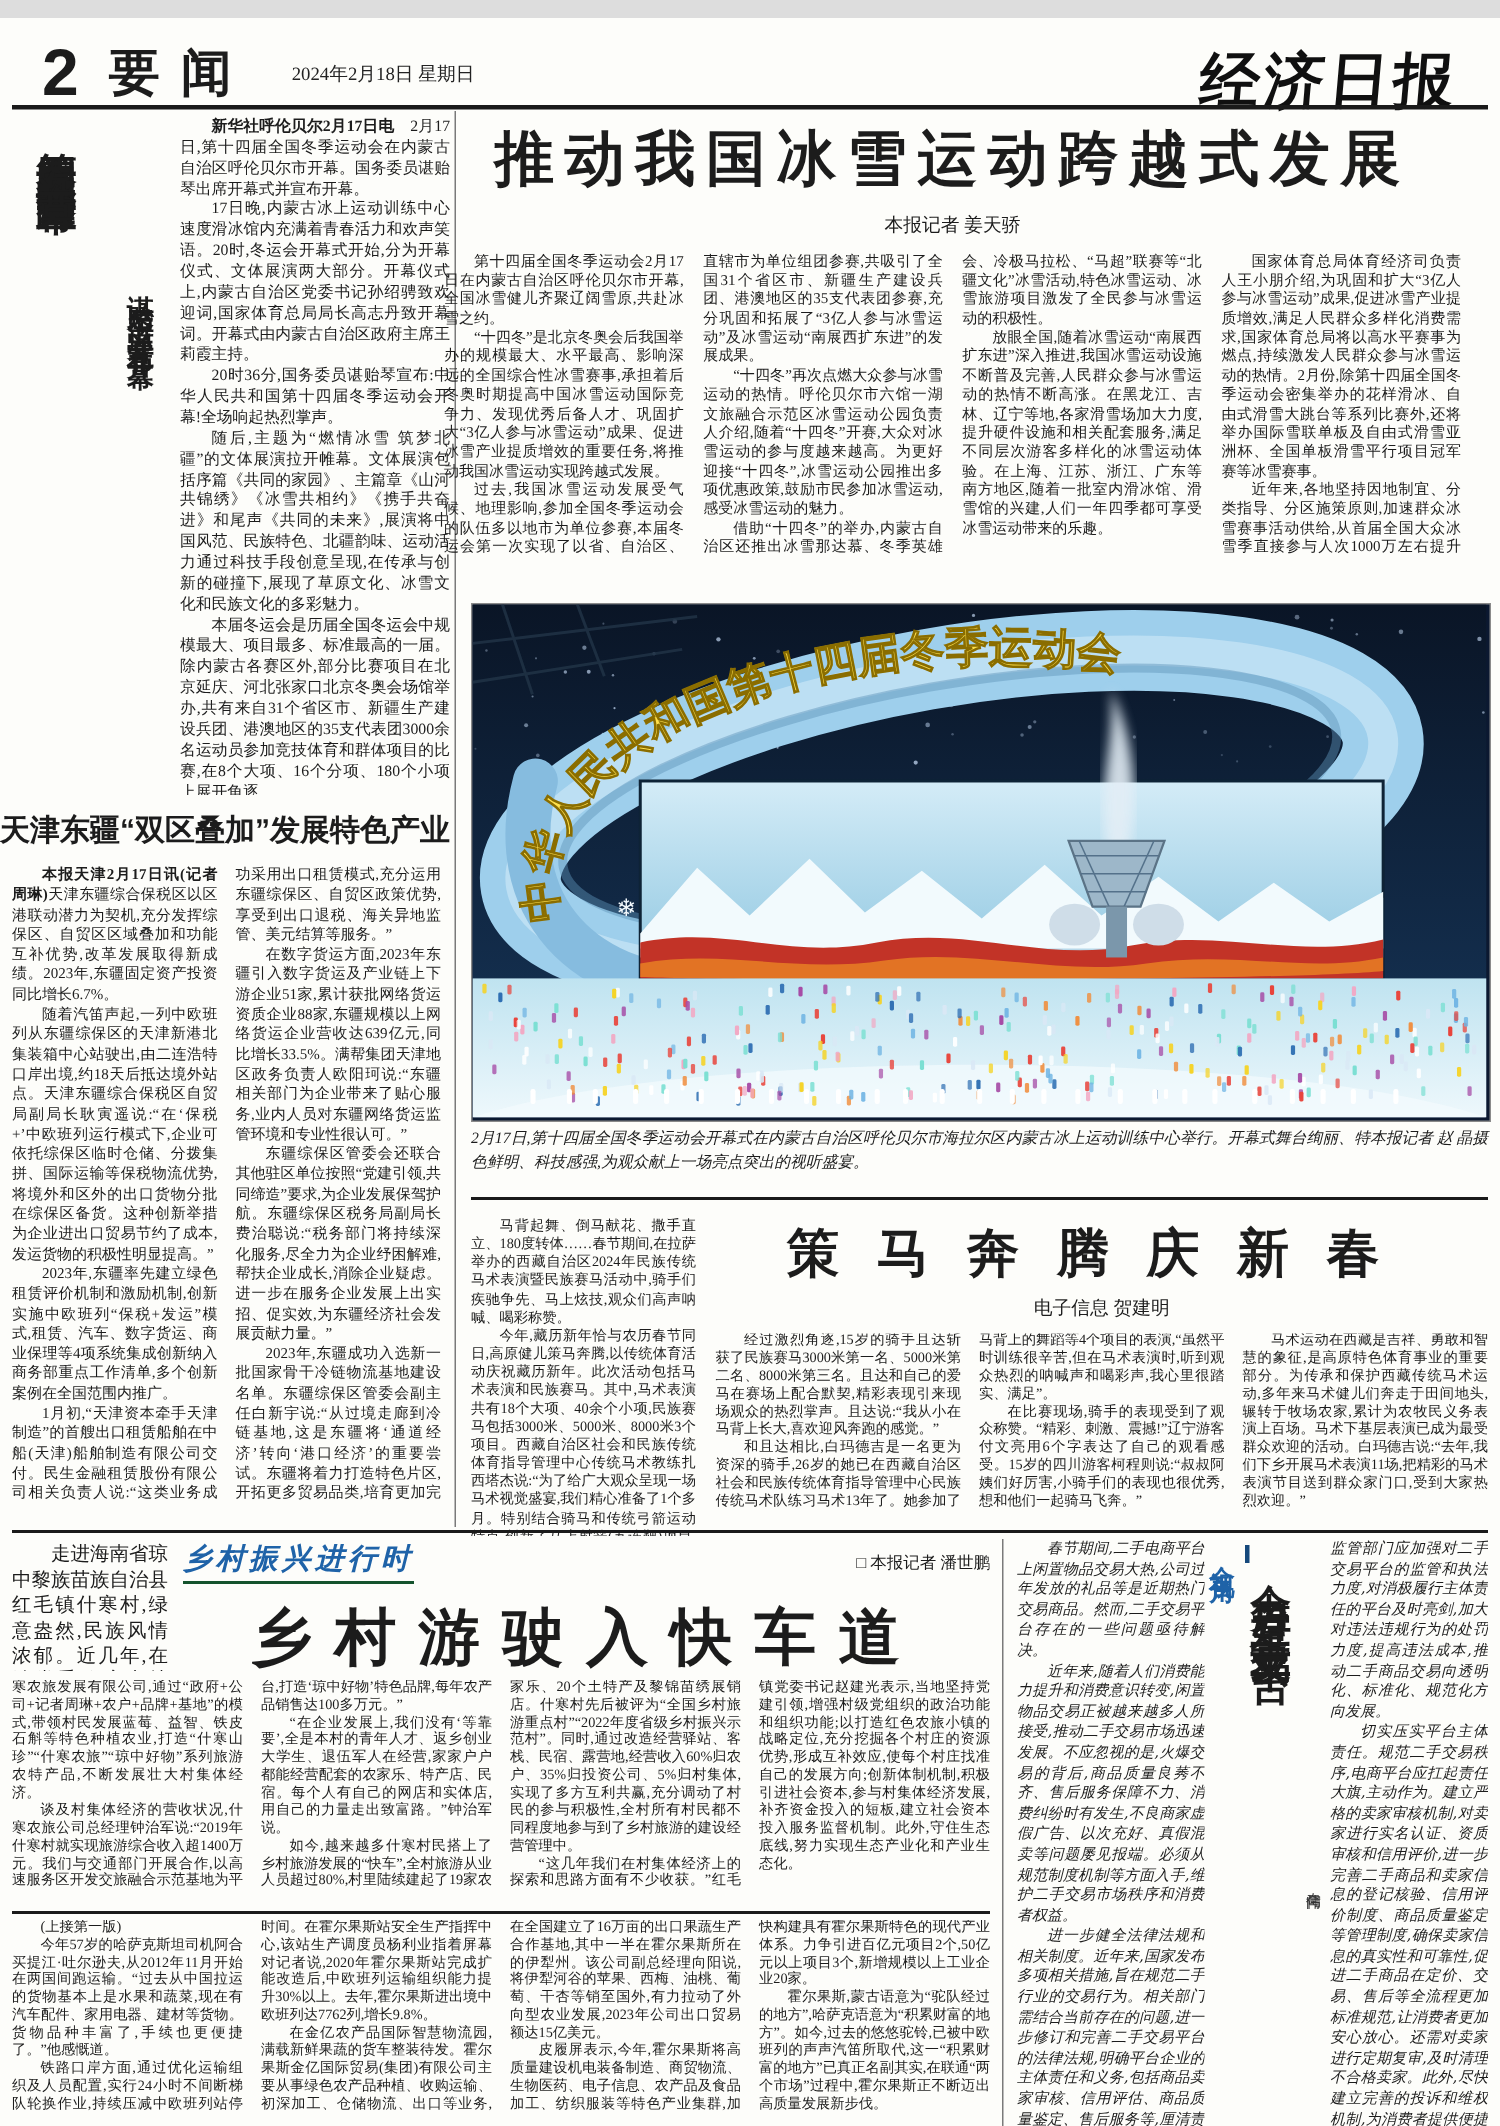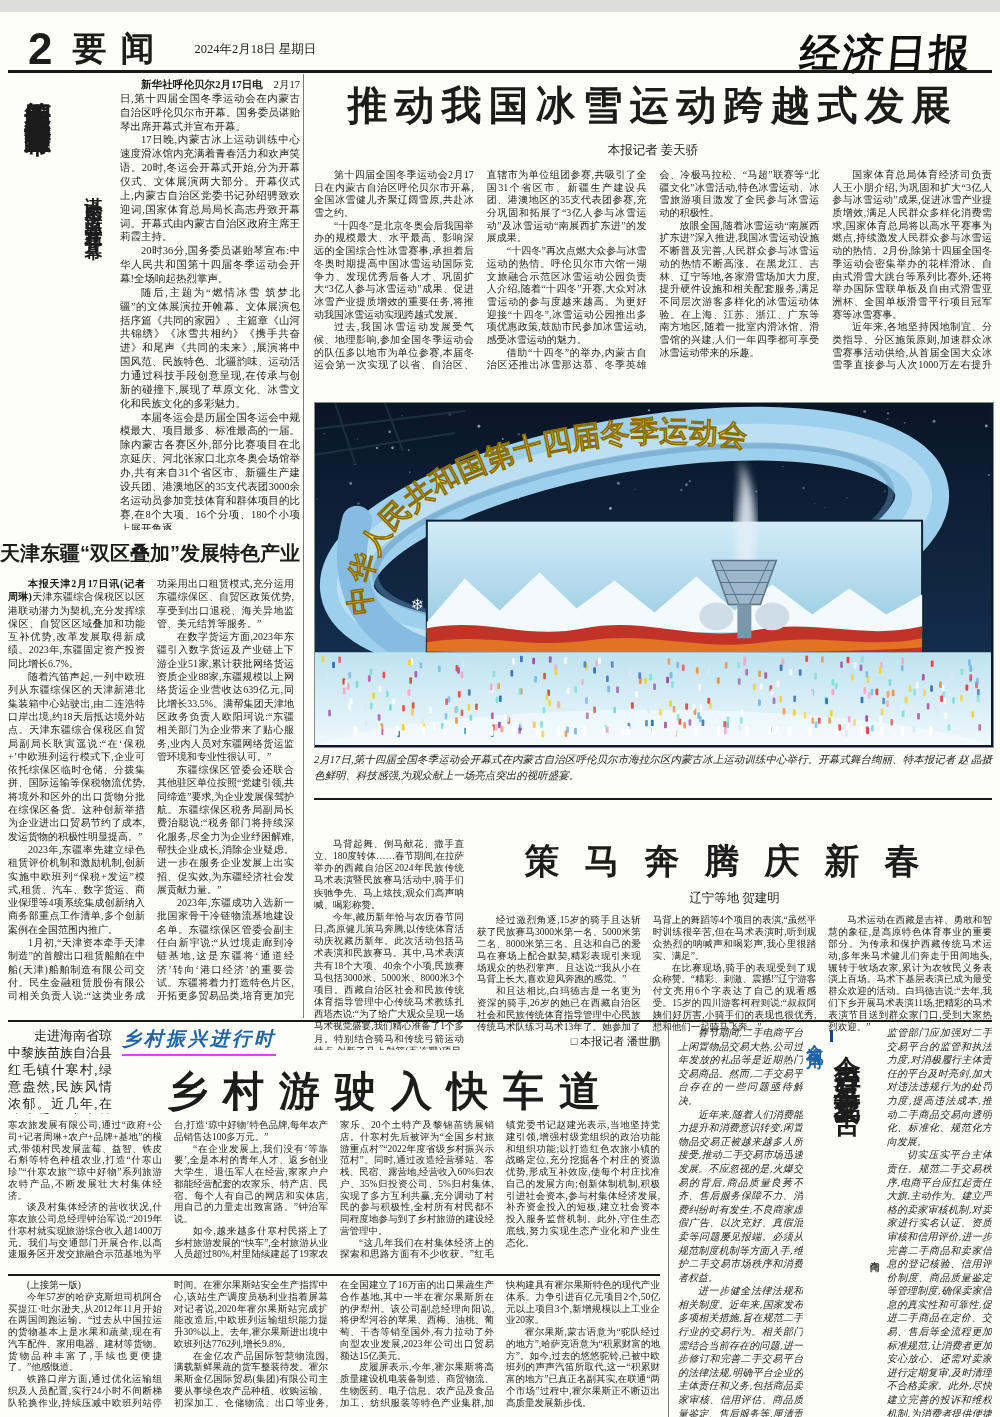--- a/index.html
+++ b/index.html
@@ -46,21 +46,21 @@
   .caption .credit{float:right;font-style:italic;}
 
   
   .horse-head{font-size:35px;font-weight:bold;letter-spacing:25px;text-align:center;
               font-family:"Liberation Sans",sans-serif;white-space:nowrap;}
   .horse-col1{float:left;width:150px;height:212px;font-size:9.5px;line-height:1.28;overflow:hidden;}
   .horse-right{margin-left:163px;}
 
   
   .kicker{color:#1f63a8;font-size:19px;font-weight:bold;font-style:italic;
-          border-bottom:2px solid #d946ef;padding-bottom:2px;display:inline-block;
+          border-bottom:2px solid #14532d;padding-bottom:2px;display:inline-block;
           font-family:"Liberation Sans",sans-serif;letter-spacing:3px;}
   .village-byline{float:right;font-size:11px;margin-top:8px;}
   .village-head{font-size:41px;font-weight:bold;letter-spacing:15px;text-align:center;
                 font-family:"Liberation Sans",sans-serif;margin-top:8px;white-space:nowrap;}
   .village-intro{font-size:13px;line-height:1.3;overflow:hidden;text-align:justify;}
   .cols4s{column-count:4;column-gap:12px;font-size:9.5px;line-height:1.24;overflow:hidden;}
 
   
   .kai{font-family:"DejaVu Serif",serif;font-style:italic;}
   .sh-left{width:126px;font-size:10px;line-height:1.36;overflow:hidden;height:398px;}
@@ -95,21 +95,21 @@
       <p style="text-indent:2em;"><b class="lead-bold">新华社呼伦贝尔2月17日电</b>　<span>2月17日,第十四届全国冬季运动会在内蒙古自治区呼伦贝尔市开幕。国务委员谌贻琴出席开幕式并宣布开幕。</span></p>
       <p>17日晚,内蒙古冰上运动训练中心速度滑冰馆内充满着青春活力和欢声笑语。20时,冬运会开幕式开始,分为开幕仪式、文体展演两大部分。开幕仪式上,内蒙古自治区党委书记孙绍骋致欢迎词,国家体育总局局长高志丹致开幕词。开幕式由内蒙古自治区政府主席王莉霞主持。</p>
       <p>20时36分,国务委员谌贻琴宣布:中华人民共和国第十四届冬季运动会开幕!全场响起热烈掌声。</p>
       <p>随后,主题为“燃情冰雪 筑梦北疆”的文体展演拉开帷幕。文体展演包括序篇《共同的家园》、主篇章《山河共锦绣》《冰雪共相约》《携手共奋进》和尾声《共同的未来》,展演将中国风范、民族特色、北疆韵味、运动活力通过科技手段创意呈现,在传承与创新的碰撞下,展现了草原文化、冰雪文化和民族文化的多彩魅力。</p>
       <p>本届冬运会是历届全国冬运会中规模最大、项目最多、标准最高的一届。除内蒙古各赛区外,部分比赛项目在北京延庆、河北张家口北京冬奥会场馆举办,共有来自31个省区市、新疆生产建设兵团、港澳地区的35支代表团3000余名运动员参加竞技体育和群体项目的比赛,在8个大项、16个分项、180个小项上展开角逐。</p>
     </div>
   </div>
 
   <div class="rule-v" style="left:303px;top:62px;height:944px;"></div>
 
-  <div class="abs" style="left:314px;top:66px;width:678px;">
+  <div class="abs" style="left:296px;top:66px;width:678px;">
     <div class="main-head">推动我国冰雪运动跨越式发展</div>
     <div class="byline">本报记者 姜天骄</div>
     <div class="btxt cols4" style="margin-top:10px;height:208px;">
       <p>第十四届全国冬季运动会2月17日在内蒙古自治区呼伦贝尔市开幕,全国冰雪健儿齐聚辽阔雪原,共赴冰雪之约。</p>
       <p>“十四冬”是北京冬奥会后我国举办的规模最大、水平最高、影响深远的全国综合性冰雪赛事,承担着后冬奥时期提高中国冰雪运动国际竞争力、发现优秀后备人才、巩固扩大“3亿人参与冰雪运动”成果、促进冰雪产业提质增效的重要任务,将推动我国冰雪运动实现跨越式发展。</p>
       <p>过去,我国冰雪运动发展受气候、地理影响,参加全国冬季运动会的队伍多以地市为单位参赛,本届冬运会第一次实现了以省、自治区、直辖市为单位组团参赛,共吸引了全国31个省区市、新疆生产建设兵团、港澳地区的35支代表团参赛,充分巩固和拓展了“3亿人参与冰雪运动”及冰雪运动“南展西扩东进”的发展成果。</p>
       <p>“十四冬”再次点燃大众参与冰雪运动的热情。呼伦贝尔市六馆一湖文旅融合示范区冰雪运动公园负责人介绍,随着“十四冬”开赛,大众对冰雪运动的参与度越来越高。为更好迎接“十四冬”,冰雪运动公园推出多项优惠政策,鼓励市民参加冰雪运动,感受冰雪运动的魅力。</p>
       <p>借助“十四冬”的举办,内蒙古自治区还推出冰雪那达慕、冬季英雄会、冷极马拉松、“马超”联赛等“北疆文化”冰雪活动,特色冰雪运动、冰雪旅游项目激发了全民参与冰雪运动的积极性。</p>
       <p>放眼全国,随着冰雪运动“南展西扩东进”深入推进,我国冰雪运动设施不断普及完善,人民群众参与冰雪运动的热情不断高涨。在黑龙江、吉林、辽宁等地,各家滑雪场加大力度,提升硬件设施和相关配套服务,满足不同层次游客多样化的冰雪运动体验。在上海、江苏、浙江、广东等南方地区,随着一批室内滑冰馆、滑雪馆的兴建,人们一年四季都可享受冰雪运动带来的乐趣。</p>
       <p>国家体育总局体育经济司负责人王小朋介绍,为巩固和扩大“3亿人参与冰雪运动”成果,促进冰雪产业提质增效,满足人民群众多样化消费需求,国家体育总局将以高水平赛事为燃点,持续激发人民群众参与冰雪运动的热情。2月份,除第十四届全国冬季运动会密集举办的花样滑冰、自由式滑雪大跳台等系列比赛外,还将举办国际雪联单板及自由式滑雪亚洲杯、全国单板滑雪平行项目冠军赛等冰雪赛事。</p>
@@ -613,28 +613,28 @@
       <p style="text-indent:2em;"><b class="lead-bold">本报天津2月17日讯(记者周琳)</b><span>天津东疆综合保税区以区港联动潜力为契机,充分发挥综保区、自贸区区域叠加和功能互补优势,改革发展取得新成绩。2023年,东疆固定资产投资同比增长6.7%。</span></p>
       <p>随着汽笛声起,一列中欧班列从东疆综保区的天津新港北集装箱中心站驶出,由二连浩特口岸出境,约18天后抵达境外站点。天津东疆综合保税区自贸局副局长耿寅遥说:“在‘保税+’中欧班列运行模式下,企业可依托综保区临时仓储、分拨集拼、国际运输等保税物流优势,将境外和区外的出口货物分批在综保区备货。这种创新举措为企业进出口贸易节约了成本,发运货物的积极性明显提高。”</p>
       <p>2023年,东疆率先建立绿色租赁评价机制和激励机制,创新实施中欧班列“保税+发运”模式,租赁、汽车、数字货运、商业保理等4项系统集成创新纳入商务部重点工作清单,多个创新案例在全国范围内推广。</p>
       <p>1月初,“天津资本牵手天津制造”的首艘出口租赁船舶在中船(天津)船舶制造有限公司交付。民生金融租赁股份有限公司相关负责人说:“这类业务成功采用出口租赁模式,充分运用东疆综保区、自贸区政策优势,享受到出口退税、海关异地监管、美元结算等服务。”</p>
       <p>在数字货运方面,2023年东疆引入数字货运及产业链上下游企业51家,累计获批网络货运资质企业88家,东疆规模以上网络货运企业营收达639亿元,同比增长33.5%。满帮集团天津地区政务负责人欧阳珂说:“东疆相关部门为企业带来了贴心服务,业内人员对东疆网络货运监管环境和专业性很认可。”</p>
       <p>东疆综保区管委会还联合其他驻区单位按照“党建引领,共同缔造”要求,为企业发展保驾护航。东疆综保区税务局副局长费治聪说:“税务部门将持续深化服务,尽全力为企业纾困解难,帮扶企业成长,消除企业疑虑。进一步在服务企业发展上出实招、促实效,为东疆经济社会发展贡献力量。”</p>
       <p>2023年,东疆成功入选新一批国家骨干冷链物流基地建设名单。东疆综保区管委会副主任白新宇说:“从过境走廊到冷链基地,这是东疆将‘通道经济’转向‘港口经济’的重要尝试。东疆将着力打造特色片区,开拓更多贸易品类,培育更加完善的水果产业链。目前,正推动国内头部果商在东疆设立贸易企业,带动更多贸易增量,打造北方进口水果的集散中心。”</p>
     </div>
   </div>
 
-  <div class="abs" style="left:314px;top:826px;width:678px;height:212px;">
+  <div class="abs" style="left:314px;top:800px;width:678px;height:212px;">
     <div class="horse-col1 btxt">
       <p>马背起舞、倒马献花、撒手直立、180度转体……春节期间,在拉萨举办的西藏自治区2024年民族传统马术表演暨民族赛马活动中,骑手们疾驰争先、马上炫技,观众们高声呐喊、喝彩称赞。</p>
       <p>今年,藏历新年恰与农历春节同日,高原健儿策马奔腾,以传统体育活动庆祝藏历新年。此次活动包括马术表演和民族赛马。其中,马术表演共有18个大项、40余个小项,民族赛马包括3000米、5000米、8000米3个项目。西藏自治区社会和民族传统体育指导管理中心传统马术教练扎西塔杰说:“为了给广大观众呈现一场马术视觉盛宴,我们精心准备了1个多月。特别结合骑马和传统弓箭运动特点,创新了马上射箭(五连靶)项目,使其更具观赏性。”</p>
     </div>
     <div class="horse-right">
       <div class="horse-head">策马奔腾庆新春</div>
-      <div class="byline" style="margin-top:5px;">辽宁等地 贺建明</div>
+      <div class="byline" style="margin-top:5px;">电子信息 贺建明</div>
       <div class="btxt cols3" style="margin-top:8px;height:128px;">
         <p>经过激烈角逐,15岁的骑手且达斩获了民族赛马3000米第一名、5000米第二名、8000米第三名。且达和自己的爱马在赛场上配合默契,精彩表现引来现场观众的热烈掌声。且达说:“我从小在马背上长大,喜欢迎风奔跑的感觉。”</p>
         <p>和且达相比,白玛德吉是一名更为资深的骑手,26岁的她已在西藏自治区社会和民族传统体育指导管理中心民族传统马术队练习马术13年了。她参加了马背上的舞蹈等4个项目的表演,“虽然平时训练很辛苦,但在马术表演时,听到观众热烈的呐喊声和喝彩声,我心里很踏实、满足”。</p>
         <p>在比赛现场,骑手的表现受到了观众称赞。“精彩、刺激、震撼!”辽宁游客付文亮用6个字表达了自己的观看感受。15岁的四川游客柯程则说:“叔叔阿姨们好厉害,小骑手们的表现也很优秀,想和他们一起骑马飞奔。”</p>
         <p>马术运动在西藏是吉祥、勇敢和智慧的象征,是高原特色体育事业的重要部分。为传承和保护西藏传统马术运动,多年来马术健儿们奔走于田间地头,辗转于牧场农家,累计为农牧民义务表演上百场。马术下基层表演已成为最受群众欢迎的活动。白玛德吉说:“去年,我们下乡开展马术表演11场,把精彩的马术表演节目送到群众家门口,受到大家热烈欢迎。”</p>
       </div>
     </div>
   </div>
 
   <div class="rule-h" style="left:8px;top:1008px;width:984px;height:1.5px;"></div>

